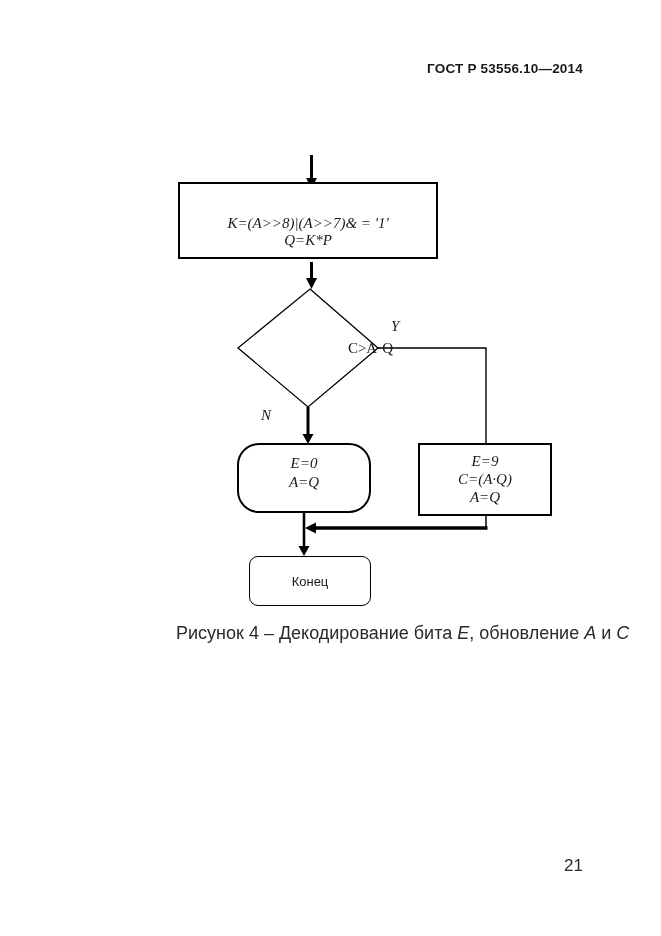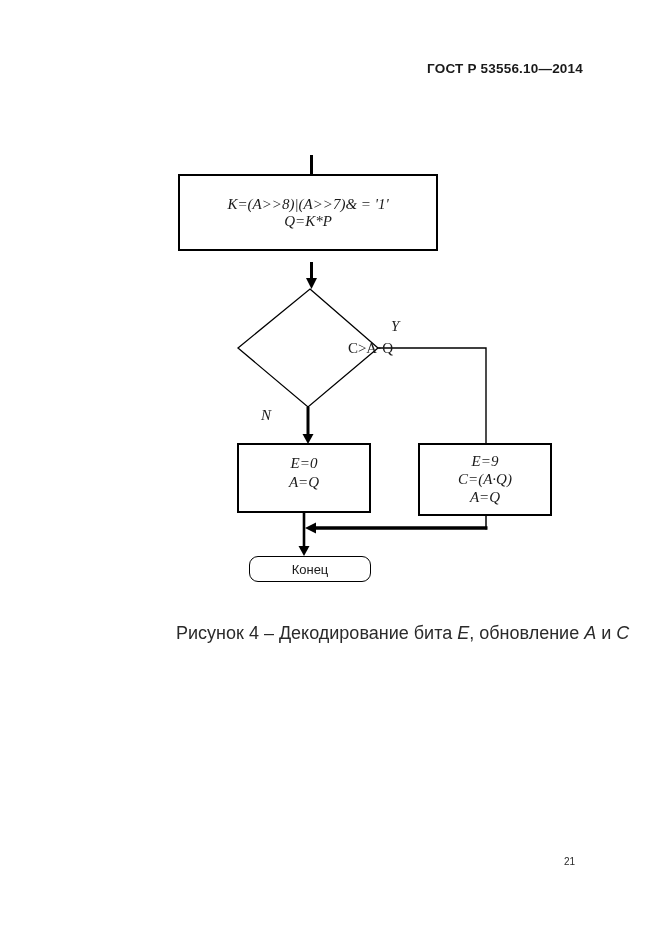--- a/index.html
+++ b/index.html
@@ -44,27 +44,27 @@
     font-family: "Liberation Sans", sans-serif;
   }
   .process {
     border-width: 2px;
     display: block;
     font-family: "Liberation Serif", serif;
     font-style: italic;
     font-size: 15px;
   }
   .process .frm-line { line-height: 17px; white-space: nowrap; }
-  .proc-main { left: 178px; top: 174px; width: 260px; height: 77px; padding-top: 20px; }
-  .box-no   { left: 237px; top: 443px; width: 134px; height: 70px; padding-top: 9px; }
+  .proc-main { left: 178px; top: 182px; width: 260px; height: 77px; padding-top: 31px; }
+  .box-no   { left: 237px; top: 443px; width: 134px; height: 70px; padding-top: 9px; border-radius: 22px; }
   .box-no .frm-line { line-height: 19px; }
   .box-yes  { left: 418px; top: 443px; width: 134px; height: 73px; padding-top: 7px; }
   .box-yes .frm-line { line-height: 18px; }
   .start-node { left: 251px; top: 123px; width: 120px; height: 32px; }
-  .end-node   { left: 249px; top: 556px; width: 122px; height: 26px; }
+  .end-node   { left: 249px; top: 556px; width: 122px; height: 50px; }
   .decision-text {
     position: absolute;
     left: 252px; top: 340px; width: 141px;
     text-align: right;
     font-family: "Liberation Serif", serif;
     font-size: 15px;
     white-space: nowrap;
   }
   .branch-label {
     position: absolute;
@@ -78,21 +78,21 @@
     position: absolute;
     left: 176px; top: 623px;
     font-size: 18px;
     color: #2a2a2a;
     white-space: nowrap;
   }
   .fig-caption .var { font-style: italic; }
   .page-number {
     position: absolute;
     left: 564px; top: 856px;
-    font-size: 10px;
+    font-size: 17px;
     color: #2a2a2a;
   }
 </style>
 </head>
 <body>
 
 <div class="page">
 
   <div class="doc-header">ГОСТ Р 53556.10—2014</div>
 

